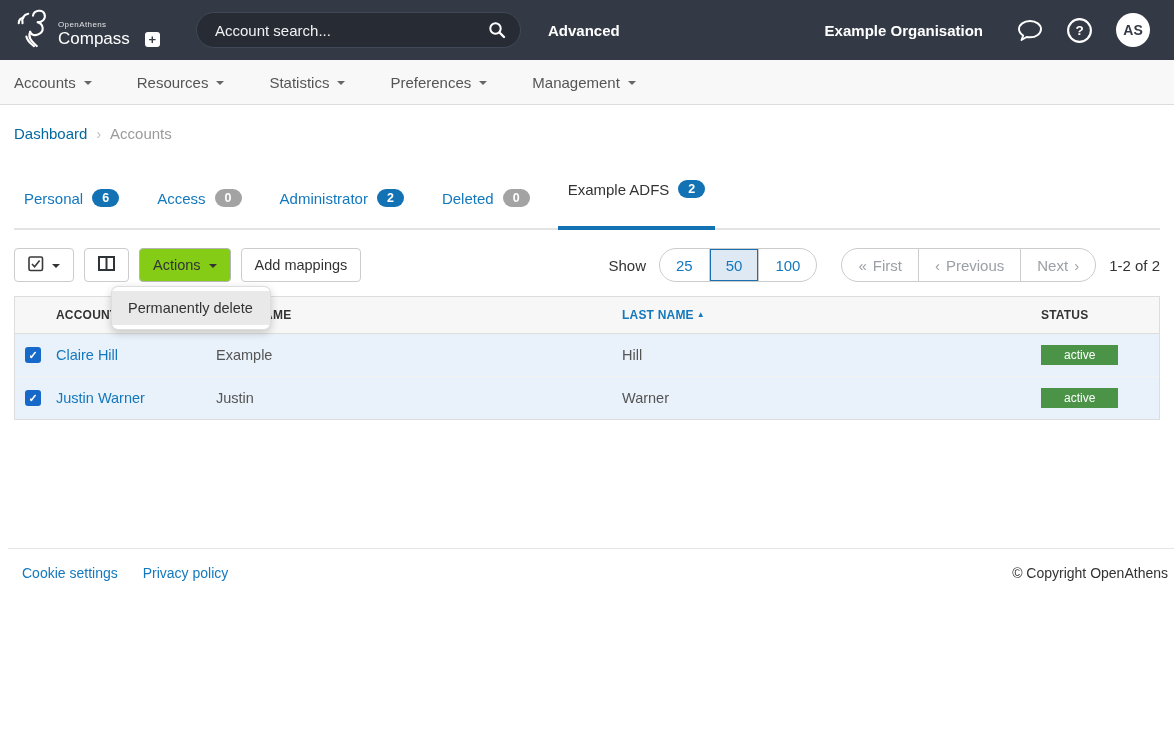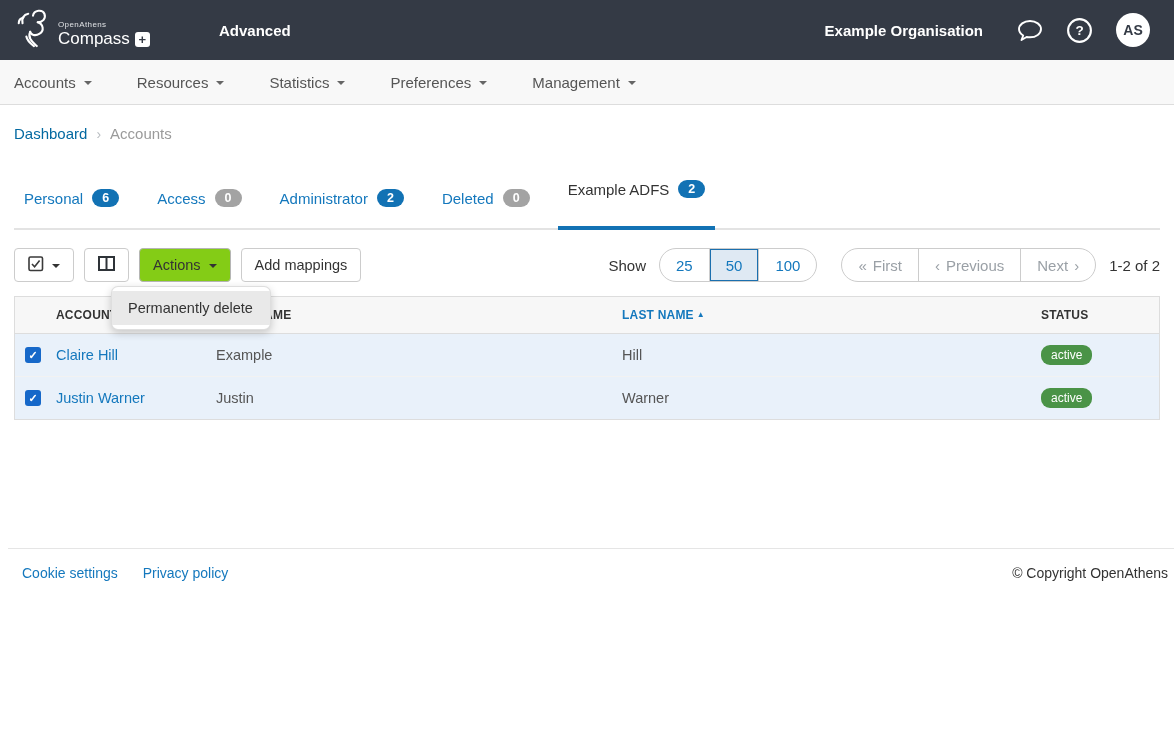--- a/index.html
+++ b/index.html
@@ -7,21 +7,21 @@
   body {
     width:1174px; height:741px; position:relative; overflow:hidden;
     font-family:"Liberation Sans", sans-serif; color:#333;
   }
 
   
   .navbar { height:60px; background:#343a45; display:flex; align-items:center; padding:0 24px 0 14px; }
   .brand { display:flex; align-items:flex-end; gap:6px; width:178px; }
   .brand-text { padding-bottom:4px; }
   .brand-top { font-size:8px; color:#dfe1e4; letter-spacing:.4px; }
-  .brand-name { font-size:17px; color:#fff; font-weight:400; display:flex; align-items:center; gap:5px; }
+  .brand-name { font-size:17px; color:#fff; font-weight:400; display:flex; align-items:center; gap:15px; }
   .plus-box { width:15px; height:15px; background:#fff; border-radius:3px; color:#343a45;
               font-weight:bold; font-size:13px; line-height:15px; text-align:center; }
   .search-pill { width:325px; height:36px; margin-left:4px; background:#262b34; border:1px solid #414856;
                  border-radius:18px; display:flex; align-items:center; padding:0 14px 0 18px; }
   .search-pill input { flex:1; background:transparent; border:none; outline:none; color:#fff; font-size:15px;
                        font-family:inherit; }
   .search-pill input::placeholder { color:#fdfdfd; opacity:.95; }
   .advanced { color:#fff; font-size:15px; font-weight:700; margin-left:27px; cursor:pointer; }
   .nav-right { margin-left:auto; display:flex; align-items:center; gap:23px; }
   .org { color:#fff; font-size:15px; font-weight:700; margin-right:10px;padding-left:30px; }
@@ -85,22 +85,22 @@
   thead th { background:#f7f7f7; font-size:12px; font-weight:700; color:#333; text-align:left;
              padding:11px 7px; border-bottom:1px solid #ddd; letter-spacing:.2px; white-space:nowrap; }
   thead th.sorted { color:#1478bd; }
   .sort-arrow { font-size:8px; margin-left:3px; vertical-align:2px; }
   tbody td { background:#e9f1fa; font-size:14.5px; color:#555; padding:11px 7px; }
   tbody tr:first-child td { border-bottom:1px solid #f2f2f2; }
   .check-cell { padding-left:10px !important; }
   .row-check { width:16px; height:16px; background:#1668c9; border-radius:3px; display:flex; align-items:center;
                justify-content:center; color:#fff; font-size:11px; font-weight:700; cursor:pointer; }
   .acct-link { color:#1478bd; text-decoration:none; cursor:pointer; }
-  .status-badge { display:inline-block; background:#4a9347; color:#fff; font-size:12px; padding:3px 10px;
-                  border-radius:9px; }
+  .status-badge { display:inline-block; background:#4a9347; color:#fff; font-size:12px; padding:3px 23px;
+                  border-radius:0; }
 
   
   .footer { position:absolute; top:548px; left:8px; width:100%; border-top:1px solid #e5e5e5;
             padding:16px 14px; display:flex; align-items:center; font-size:14px; }
   .footer-link { color:#1478bd; text-decoration:none; margin-right:25px; cursor:pointer; }
   .copyright { margin-left:auto; color:#333; }
 </style>
 </head>
 <body>
 
@@ -115,20 +115,29 @@
         <path d="M15 7 C10 8 8 12 9 17"></path>
         <path d="M10 11 C6 12 5 15 5 17"></path>
       </svg>
     </span>
     <span class="brand-text">
       <div class="brand-top">OpenAthens</div>
       <div class="brand-name">
         <span>Compass</span>
         <span class="plus-box">+</span>
       </div>
+    </span>
+  </div>
+  <div class="search-pill">
+    <input type="text" placeholder="Account search..." style="">
+    <span class="icon-btn">
+      <svg width="18" height="18" viewBox="0 0 18 18">
+        <circle cx="7.5" cy="7.5" r="5.2" fill="none" stroke="#fff" stroke-width="2"></circle>
+        <line x1="11.5" y1="11.5" x2="16" y2="16" stroke="#fff" stroke-width="2.4" stroke-linecap="round"></line>
+      </svg>
     </span>
   </div>
   <a class="advanced">Advanced</a>
   <div class="nav-right">
     <span class="org">Example Organisation</span>
     <span class="icon-btn">
       <svg width="27" height="25" viewBox="0 0 27 25">
         <path d="M14 3 C7.9 3 3 6.6 3 11.1 C3 13.7 4.7 16 7.2 17.5 L5.5 22 L10.6 19 C11.7 19.2 12.8 19.3 14 19.3 C20.1 19.3 25 15.7 25 11.1 C25 6.6 20.1 3 14 3 Z" fill="none" stroke="#fff" stroke-width="1.9" stroke-linejoin="round"></path>
       </svg>
     </span>

